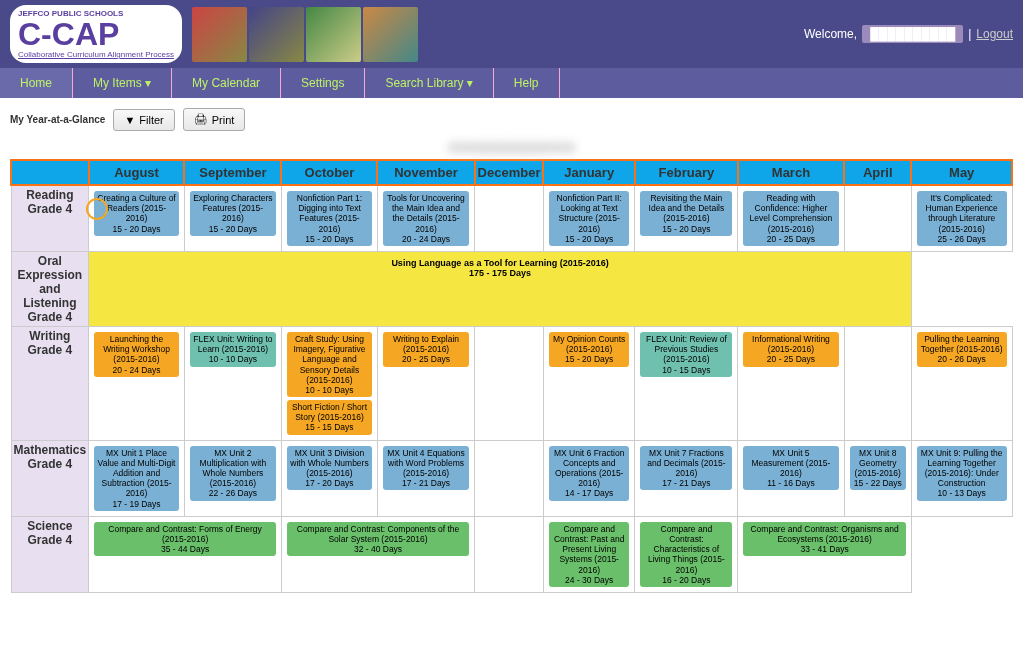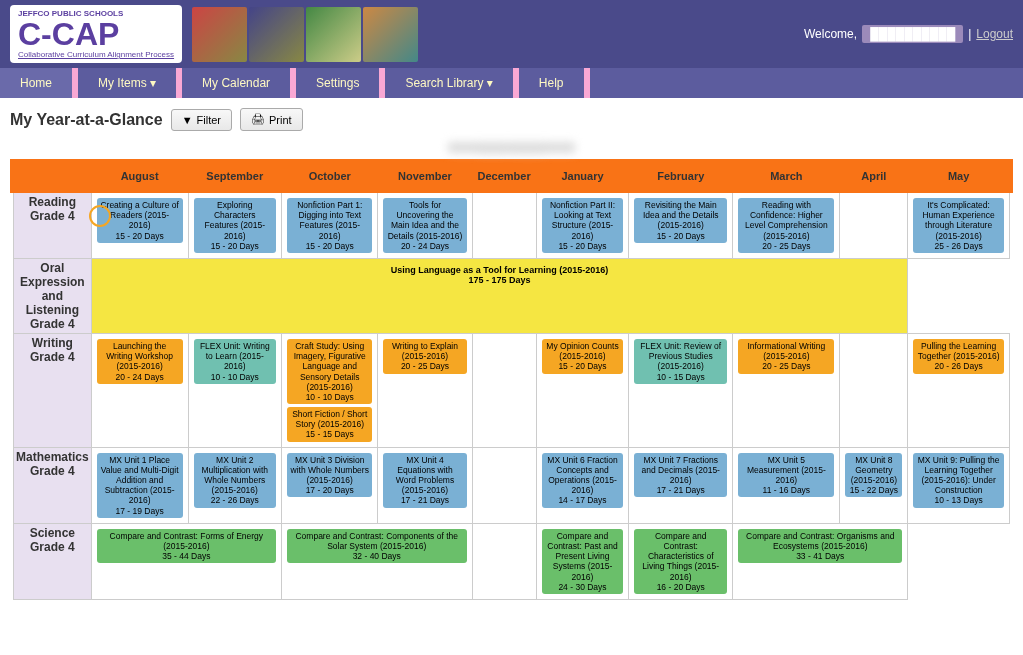--- a/index.html
+++ b/index.html
@@ -1,51 +1,51 @@
 <!DOCTYPE html>
 <html><head>
   <meta charset="utf-8">
   <style>
     * { box-sizing: border-box; margin: 0; padding: 0; }
     body { font-family: Arial, sans-serif; font-size: 11px; background: #f0f0f0; }
 
     
     .header { background: #4a4a8a; display: flex; align-items: center; justify-content: space-between; padding: 5px 10px; }
     .header-left { display: flex; align-items: center; gap: 10px; }
-    .logo-area { background: white; border-radius: 4px; padding: 4px 8px; }
+    .logo-area { background: white; border-radius: 16px; padding: 4px 8px; }
     .logo-ccap { font-size: 32px; font-weight: bold; color: #5b3fa0; line-height: 1; }
     .logo-sub { font-size: 8px; color: #5b3fa0; text-decoration: underline; }
     .header-photos { display: flex; gap: 2px; }
     .photo-placeholder { width: 55px; height: 55px; background: #888; border-radius: 2px; overflow: hidden; }
     .photo-placeholder.p1 { background: linear-gradient(135deg, #c44, #884); }
     .photo-placeholder.p2 { background: linear-gradient(135deg, #448, #884); }
     .photo-placeholder.p3 { background: linear-gradient(135deg, #484, #cc8); }
     .photo-placeholder.p4 { background: linear-gradient(135deg, #c84, #488); }
     .header-right { color: white; font-size: 12px; display: flex; align-items: center; gap: 5px; }
     .header-right a { color: #ccc; text-decoration: underline; cursor: pointer; }
     .org-name { background: #9b8aba; padding: 2px 8px; border-radius: 2px; }
 
     
     .nav { background: #5c5c9e; display: flex; }
-    .nav-item { color: #fef9c3; padding: 8px 20px; cursor: pointer; font-size: 12px; border-right: 6px solid #f9a8d4; display: flex; align-items: center; gap: 4px; }
+    .nav-item { color: #bef264; padding: 8px 20px; cursor: pointer; font-size: 12px; border-right: 1px solid #f9a8d4; display: flex; align-items: center; gap: 4px; }
     .nav-item.home { background: #6a6aaa; }
 
     
     .page-content { background: white; margin: 0; padding: 10px; min-height: 560px; }
 
     
     .page-header { display: flex; align-items: center; gap: 8px; margin-bottom: 10px; }
-    .page-title { font-size: 16px; font-weight: bold; color: #333; }
+    .page-title { font-size: 10px; font-weight: bold; color: #333; }
     .btn-filter, .btn-print { padding: 4px 10px; font-size: 11px; border: 1px solid #aaa; border-radius: 3px; cursor: pointer; background: #f5f5f5; display: flex; align-items: center; gap: 4px; }
     .btn-filter { background: linear-gradient(to bottom, #f8f8f8, #e8e8e8); }
     .btn-print { background: linear-gradient(to bottom, #f8f8f8, #e8e8e8); }
 
     
     .yag-table { width: 100%; border-collapse: collapse; font-size: 9.5px; }
-    .yag-table th { background: #f97316; color: #333; font-weight: bold; text-align: center; padding: 4px 2px; border: 7px solid #f97316; font-size: 11px; }
+    .yag-table th { background: #0ea5e9; color: #333; font-weight: bold; text-align: center; padding: 4px 2px; border: 2px solid #f97316; font-size: 13px; }
     .yag-table td { border: 1px solid #ccc; vertical-align: top; padding: 2px; }
     .row-label { background: #e8e0f0; font-weight: bold; text-align: center; font-size: 12px; color: #333; width: 60px; min-width: 60px; }
 
     
     .unit-cell { border-radius: 3px; padding: 2px 3px; font-size: 8.5px; line-height: 1.2; text-align: center; margin: 3px; }
     .unit-blue { background: #7ab0d4; color: #000; }
     .unit-orange { background: #f5a623; color: #000; }
     .unit-green { background: #6abf6a; color: #000; }
     .unit-pink { background: #f0a0c0; color: #000; }
     .unit-teal { background: #70c0b0; color: #000; }

